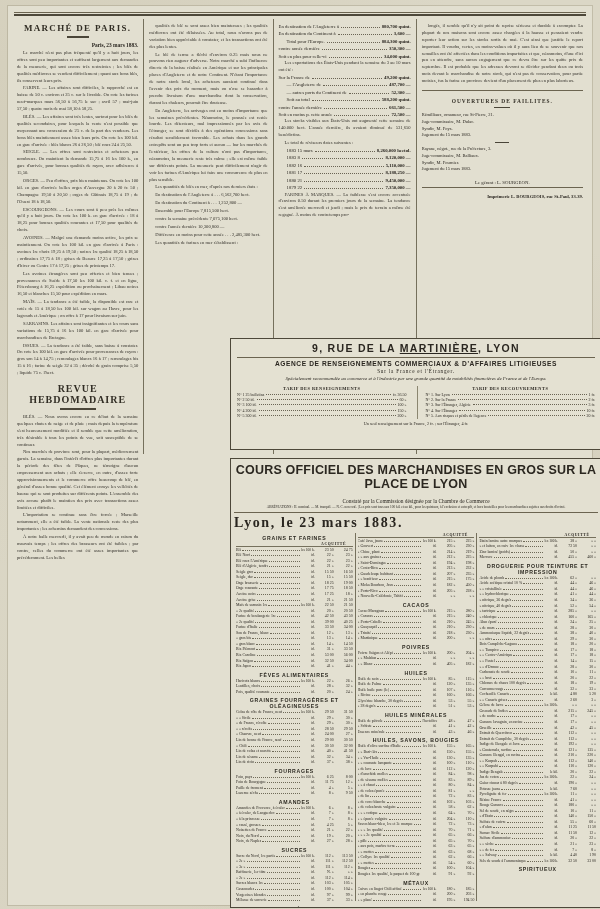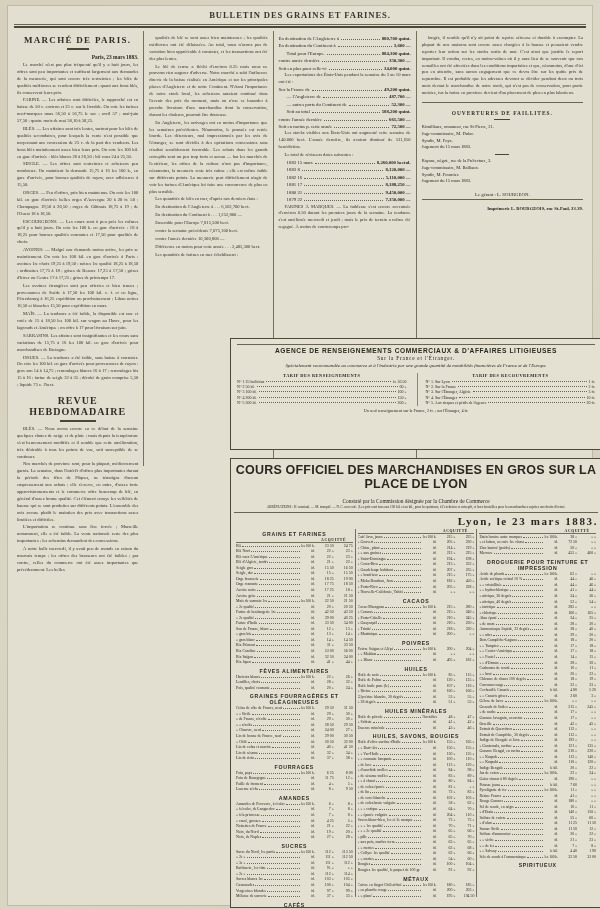--- a/index.html
+++ b/index.html
@@ -170,21 +170,21 @@
     font-family:"Liberation Sans", sans-serif;
     font-weight:bold;
     font-size:12.5px;
     letter-spacing:.2px;
     margin:2px 0 7px 0;
     color:#2b2720;
   }
   .bt-sub{text-align:center;font-size:5.4px;margin:0 0 1px 0;}
   .bt-legend{text-align:center;font-size:3.4px;line-height:1.35;margin:0 14px 2px 14px;}
   .bt-date{
-    text-align:right;font-size:11px;font-weight:bold;letter-spacing:1.6px;
+    text-align:left;font-size:14px;font-weight:bold;letter-spacing:1.6px;
     margin:2px 0 2px 0;
     font-family:"Liberation Serif", serif;
   }
   .bt-cols{display:flex;height:368px;}
   .bt-col{flex:1;box-sizing:border-box;padding:0 2px;position:relative;}
   .bt-col + .bt-col{border-left:1px solid #75705c;}
   .grp-head{
     text-align:center;font-weight:bold;font-size:5.2px;letter-spacing:.7px;
     font-family:"Liberation Sans", sans-serif;
     margin:2px 0 1px 0;color:#2d2a22;
@@ -203,21 +203,20 @@
   .row .p1{width:19px;text-align:right;white-space:nowrap;}
   .row .p2{width:19px;text-align:right;white-space:nowrap;}
   .colsep{border-left:1px solid #8b8670;}
 </style>
 </head>
 <body>
 
 <div class="page">
   <div class="sheet">
 
-    <div class="masthead">BULLETIN DES GRAINS ET FARINES.</div>
     <div class="rule-double"></div>
 
     <div class="topzone">
 
       <div class="col c1">
         <div class="sechead">MARCHÉ DE PARIS.</div>
         <div class="dash"></div>
         <div class="dateline">Paris, 23 mars 1883.</div>
         <div id="c1body">
             <p class="body">Le marché n'est pas plus fréquenté qu'il y a huit jours, les offres sont peu importantes et suffisent largement aux demandes de la meunerie, qui sont encore très restreintes ; les blés de qualités médiocres se vendent difficilement ; quant aux bons blés, ils conservent leurs prix.</p>
@@ -374,20 +373,23 @@
               <div class="faillite-item">Jugement du 15 mars 1883.</div>
             </div>
           <div class="gerant">Le gérant : L. SOURGEON.</div>
           <div class="rule-thin"></div>
           <div class="imprimeur">Imprimerie L. BOURGEOIS, rue St-Paul, 33-39.</div>
         </div>
       </div>
     </div>
 
     <div class="adwrap">
+      <div class="ad-addr">
+        <span>9, RUE DE LA </span><u>MARTINIÈRE</u><span>, LYON</span>
+      </div>
       <div class="rule-thin"></div>
       <div class="ad-sub">AGENCE DE RENSEIGNEMENTS COMMERCIAUX &amp; D'AFFAIRES LITIGIEUSES</div>
       <div class="ad-sub2">Sur la France et l'Étranger.</div>
       <div class="ad-ital">Spécialement recommandée au commerce et à l'industrie par une grande quantité de notabilités financières de France et de l'Europe.</div>
       <div class="ad-tariffs">
         <div>
           <div class="tar-head">TARIF DES RENSEIGNEMENTS</div>
           <div id="tar1">
               <div class="tar-line">
                 <span class="tl">N° 1   25  bulletins</span>

